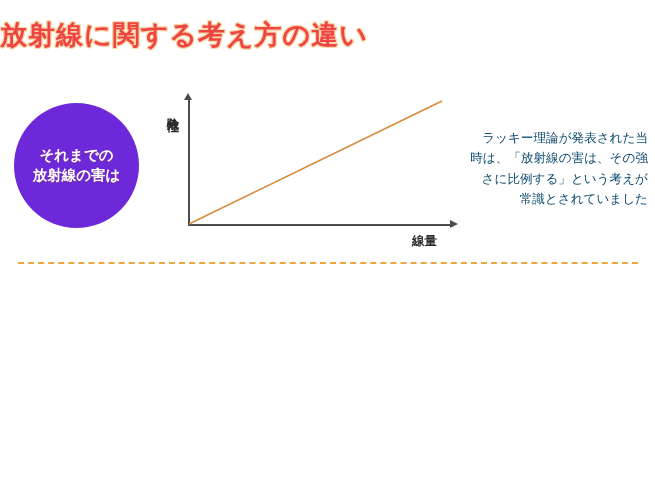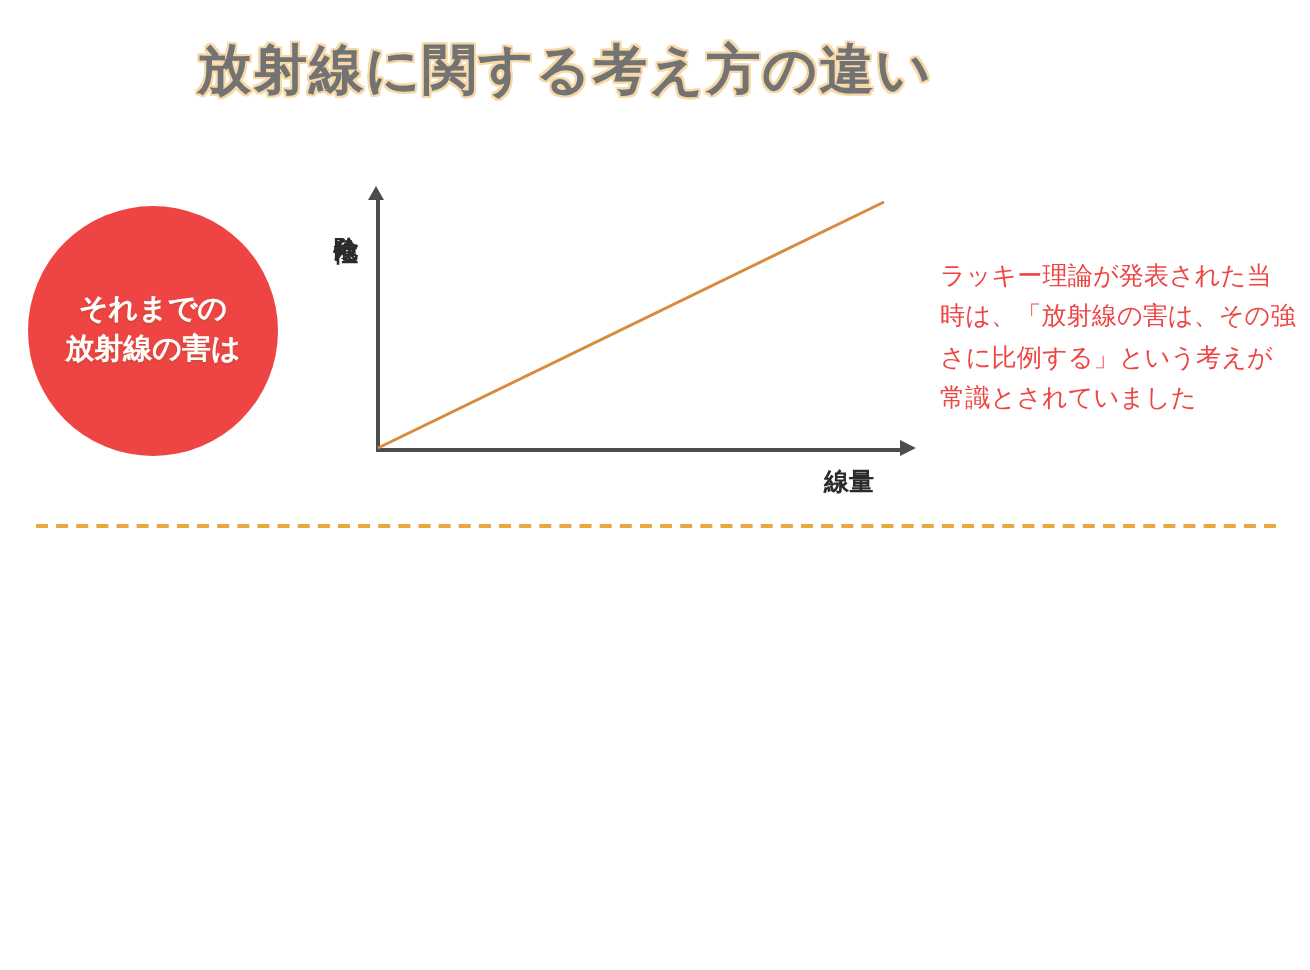--- a/index.html
+++ b/index.html
@@ -8,43 +8,43 @@
     background:#ffffff;
     font-family:"DejaVu Sans","Liberation Sans",sans-serif;
     position:relative;overflow:hidden;
     color:#231f20;
   }
   .root{position:absolute;inset:0;}
 
   
   .title{
     position:absolute;left:0;top:17px;width:565px;
-    text-align:center;
+    text-align:left;
     font-size:27px;
     font-weight:bold;
     letter-spacing:1px;
-    color:#737373;
+    color:#ef4444;
     text-shadow:
        1px 0 0 #f7d9a8, -1px 0 0 #f7d9a8,
        0 1px 0 #f7d9a8, 0 -1px 0 #f7d9a8,
        1px 1px 0 #f7d9a8, -1px -1px 0 #f7d9a8,
        1px -1px 0 #f7d9a8, -1px 1px 0 #f7d9a8;
     white-space:nowrap;
   }
 
   
   .divider{
     position:absolute;left:18px;top:262px;width:620px;height:0;
     border-top:2px dashed #eaa63f;
   }
 
   
   .circle{
     position:absolute;border-radius:50%;
-    background:#ef4444;
+    background:#6d28d9;
     display:flex;align-items:center;justify-content:center;
     text-align:center;
     color:#ffffff;font-weight:bold;
     text-shadow:0 1px 1px rgba(150,90,20,.35);
   }
   .circle.c1{left:14px;top:103px;width:125px;height:125px;font-size:14.5px;line-height:1.32;}
   .circle span{display:block;}
 
   
   .panel{position:absolute;}
@@ -81,22 +81,22 @@
   }
 
   
   .chart1{left:0;top:0;width:655px;height:262px;font-family:Liberation Serif, serif;}
 
   
   .bodytext{
     position:absolute;
     font-size:12.6px;
     line-height:1.62;
-    color:#ef4444;
-    text-align:left;
+    color:#0c4a6e;
+    text-align:right;
   }
   .bodytext.t1{left:470px;top:128px;width:178px;}
 
   svg{display:block;overflow:visible;}
 </style>
 </head>
 <body>
 
 <div class="root">
 

